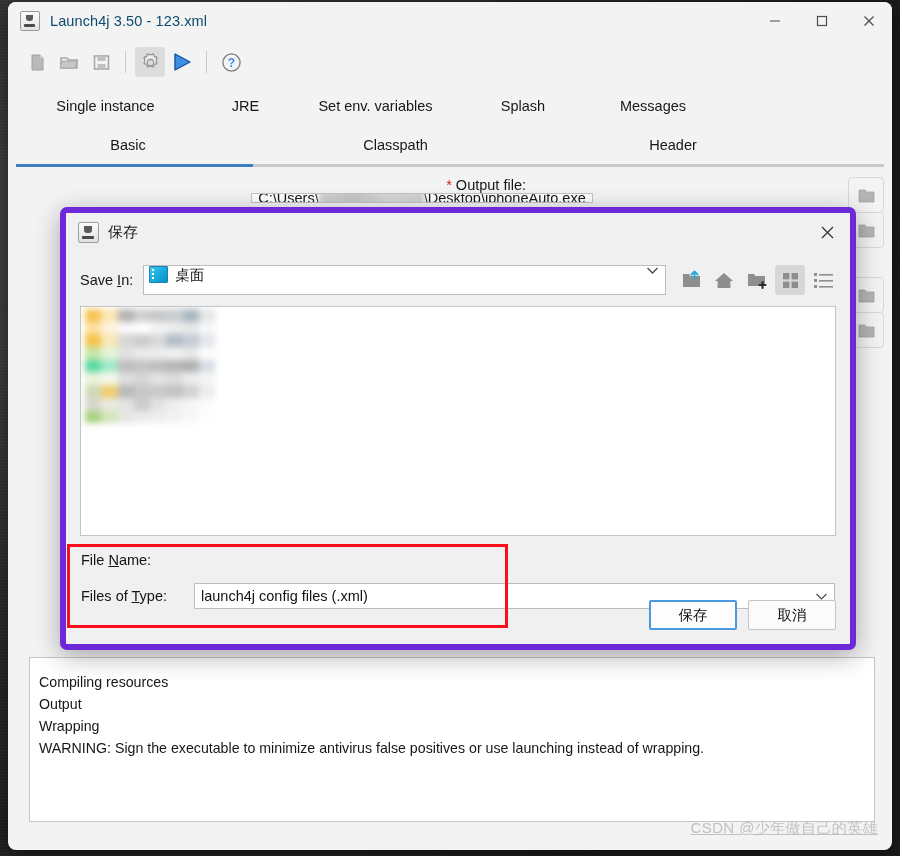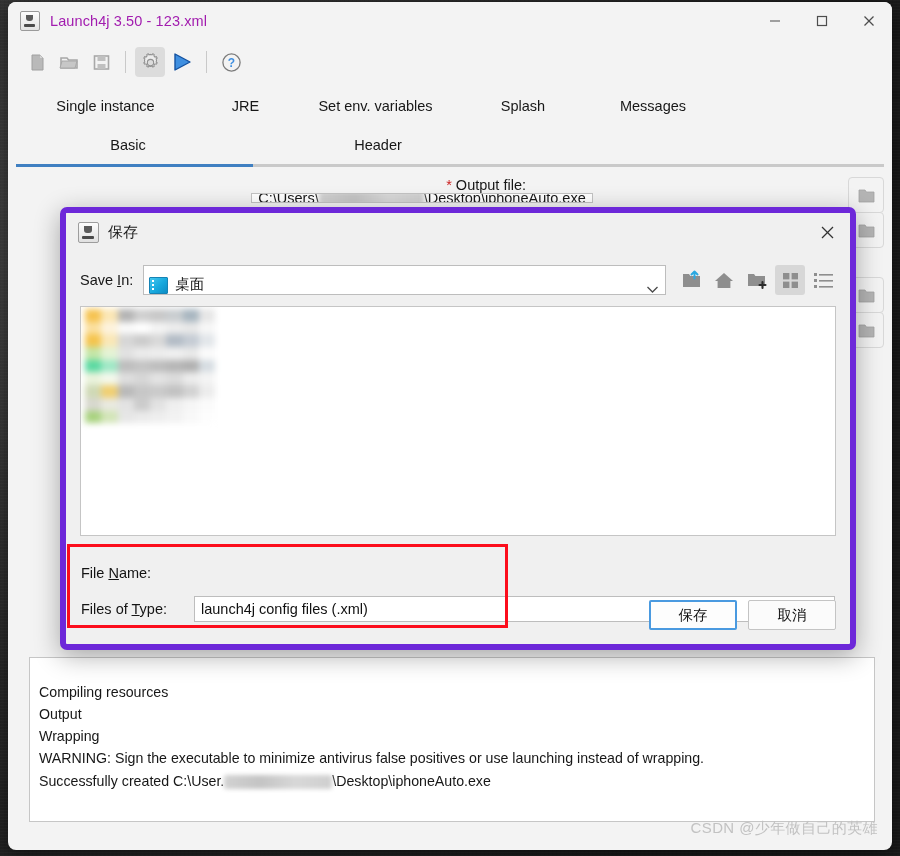--- a/index.html
+++ b/index.html
@@ -73,21 +73,21 @@
   #titlebar .app-icon::after {
     content: "";
     position: absolute;
     left: 3px; bottom: 3px;
     width: 11px; height: 3px;
     background: #4a4a4a;
     border-radius: 1px;
   }
   #app-title {
     font-size: 14.5px;
-    color: #a21caf;
+    color: #0c4a6e;
     letter-spacing: .1px;
   }
   .win-controls {
     position: absolute;
     right: 0; top: 0;
     display: flex;
     height: 38px;
   }
   .win-btn {
     width: 47px;
@@ -220,37 +220,38 @@
   
   #log-panel {
     position: absolute;
     left: 21px;
     top: 655px;
     width: 846px;
     height: 165px;
     background: #ffffff;
     border: 1px solid #c6c6c6;
     box-sizing: border-box;
-    padding: 23px 9px;
+    padding: 13px 9px;
     font-size: 14.2px;
     color: #171717;
     line-height: 1.56;
     overflow: hidden;
   }
   #log-panel div { white-space: nowrap; }
 
   
   #watermark {
     position: absolute;
     right: 14px;
     bottom: 12px;
     font-size: 15px;
     color: #c2c2c2;
     letter-spacing: .4px;
     user-select: none;
+    text-decoration: underline;
   }
 
   
   #save-dialog {
     position: absolute;
     left: 52px;
     top: 205px;
     width: 796px;
     height: 443px;
     background: #f0f0f0;
@@ -321,21 +322,21 @@
     color: #161616;
     margin-right: 10px;
     white-space: nowrap;
   }
   #savein-combo {
     flex: 1;
     height: 30px;
     background: #fff;
     border: 1px solid #bdbdbd;
     display: flex;
-    align-items: flex-end;
+    align-items: flex-start;
     padding: 0 4px 0 5px;
     box-sizing: border-box;
   }
   .desk-icon {
     width: 17px; height: 15px;
     background: linear-gradient(135deg, #44c8f0 0%, #17a8dd 55%, #0d8cc4 100%);
     border: 1px solid #1683b5;
     border-radius: 1px;
     position: relative;
     margin-right: 7px;
@@ -563,20 +564,21 @@
   <div id="tab-rows">
     <div class="tab-row">
       <div class="tab" style="width:195px">Single instance</div>
       <div class="tab" style="width:85px">JRE</div>
       <div class="tab" style="width:175px">Set env. variables</div>
       <div class="tab" style="width:120px">Splash</div>
       <div class="tab" style="width:140px">Messages</div>
     </div>
     <div class="tab-row">
       <div class="tab" style="width:240px">Basic</div>
+      <div class="tab" style="width:295px">Classpath</div>
       <div class="tab" style="width:260px">Header</div>
     </div>
     <div class="tab-underline">
       <div class="sel"></div>
     </div>
   </div>
 
   <div id="basic-panel">
 
     <div class="field-row" style="top:10px">
@@ -631,21 +633,20 @@
     <div class="field-row" style="top:457px">
       <div class="field-label" style="width:80px;text-align:left;padding-left:22px">Log</div>
     </div>
   </div>
 
   <div id="log-panel">
     <div>Compiling resources</div>
     <div>Output</div>
     <div>Wrapping</div>
     <div>WARNING: Sign the executable to minimize antivirus false positives or use launching instead of wrapping.</div>
-    <div><span>Successfully created C:\User.</span><span class="blur-chip" style="width:108px"></span><span>\Desktop\iphoneAuto.exe</span></div>
   </div>
 
   <div id="watermark">CSDN @少年做自己的英雄</div>
 
   <div id="save-dialog">
 
     <div id="dlg-titlebar">
       <div class="java-icon"></div>
       <div id="dlg-title">保存</div>
       <div id="dlg-close">
@@ -796,21 +797,21 @@
             <div class="blur-cell" style="background:#ebebeb"></div>
             <div class="blur-cell" style="background:#eeeeee"></div>
             <div class="blur-cell" style="background:#f2f2f2"></div>
             <div class="blur-cell" style="background:#f8f8f8"></div>
             <div class="blur-cell" style="background:#fdfdfd"></div>
           </div>
       </div>
     </div>
 
     <div id="name-area">
-      <div class="dlg-field-row" style="margin-top:21px">
+      <div class="dlg-field-row" style="margin-top:8px">
         <div class="dlg-field-label">File <u>N</u>ame:</div>
       </div>
       <div class="dlg-field-row" style="margin-top:6px">
         <div class="dlg-field-label">Files of <u>T</u>ype:</div>
         <div id="filetype-combo">
           <span id="filetype-text">launch4j config files (.xml)</span>
           <span class="combo-arrow">
             <svg width="13" height="9" viewBox="0 0 13 9">
                 <path d="M1.5 2 L6.5 7 L11.5 2" fill="none" stroke="currentColor" stroke-width="1.2"></path>
               </svg>

